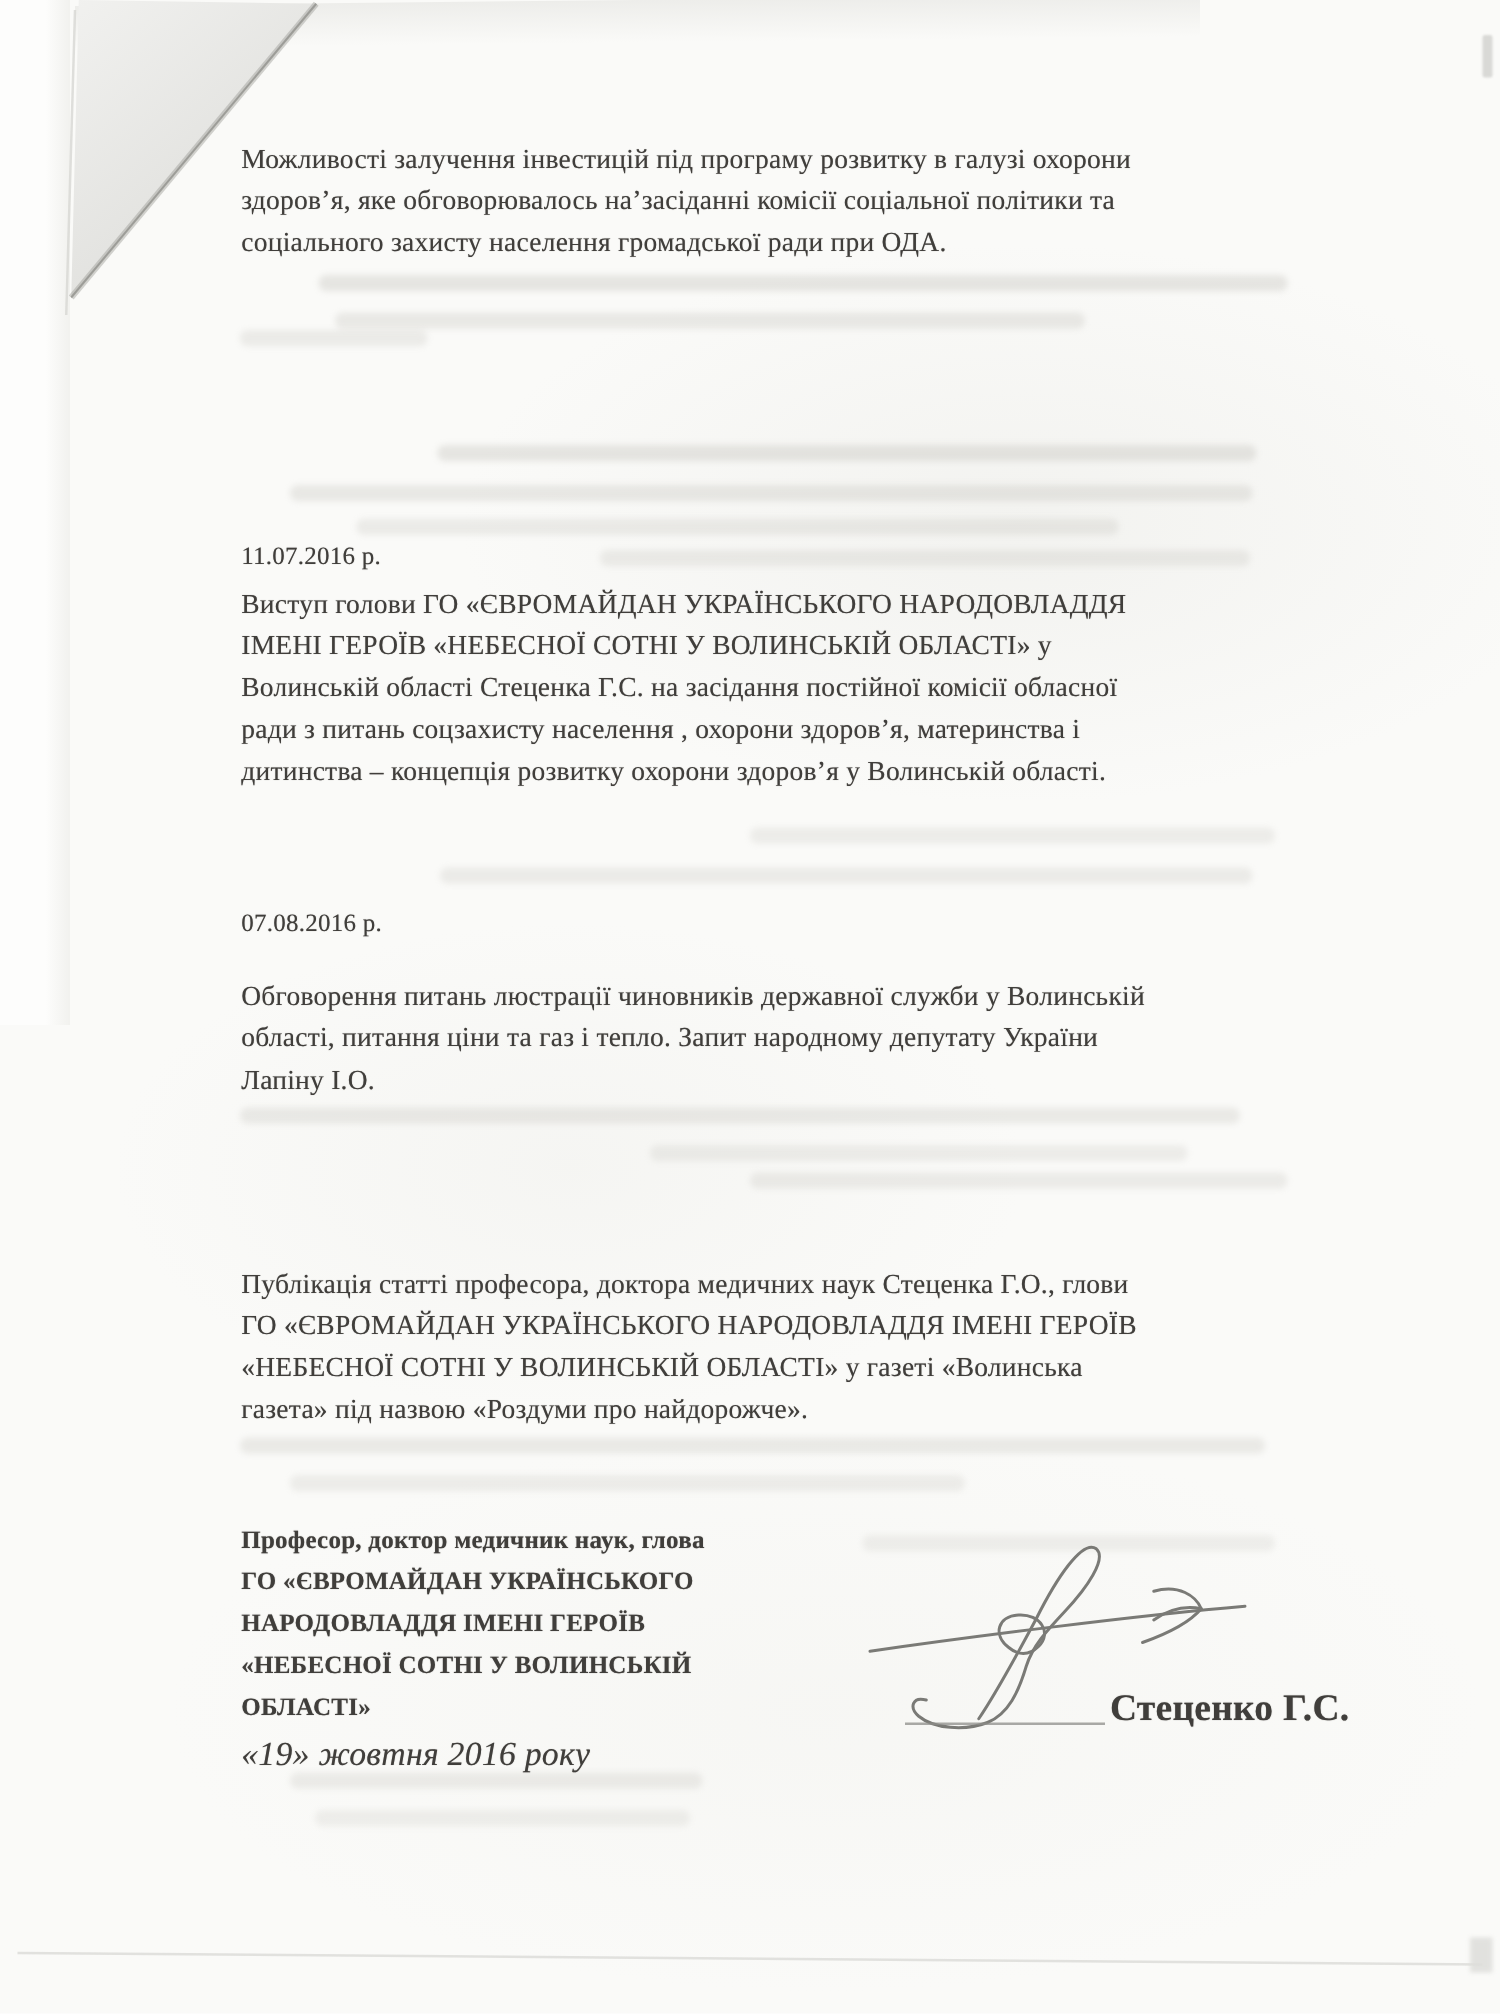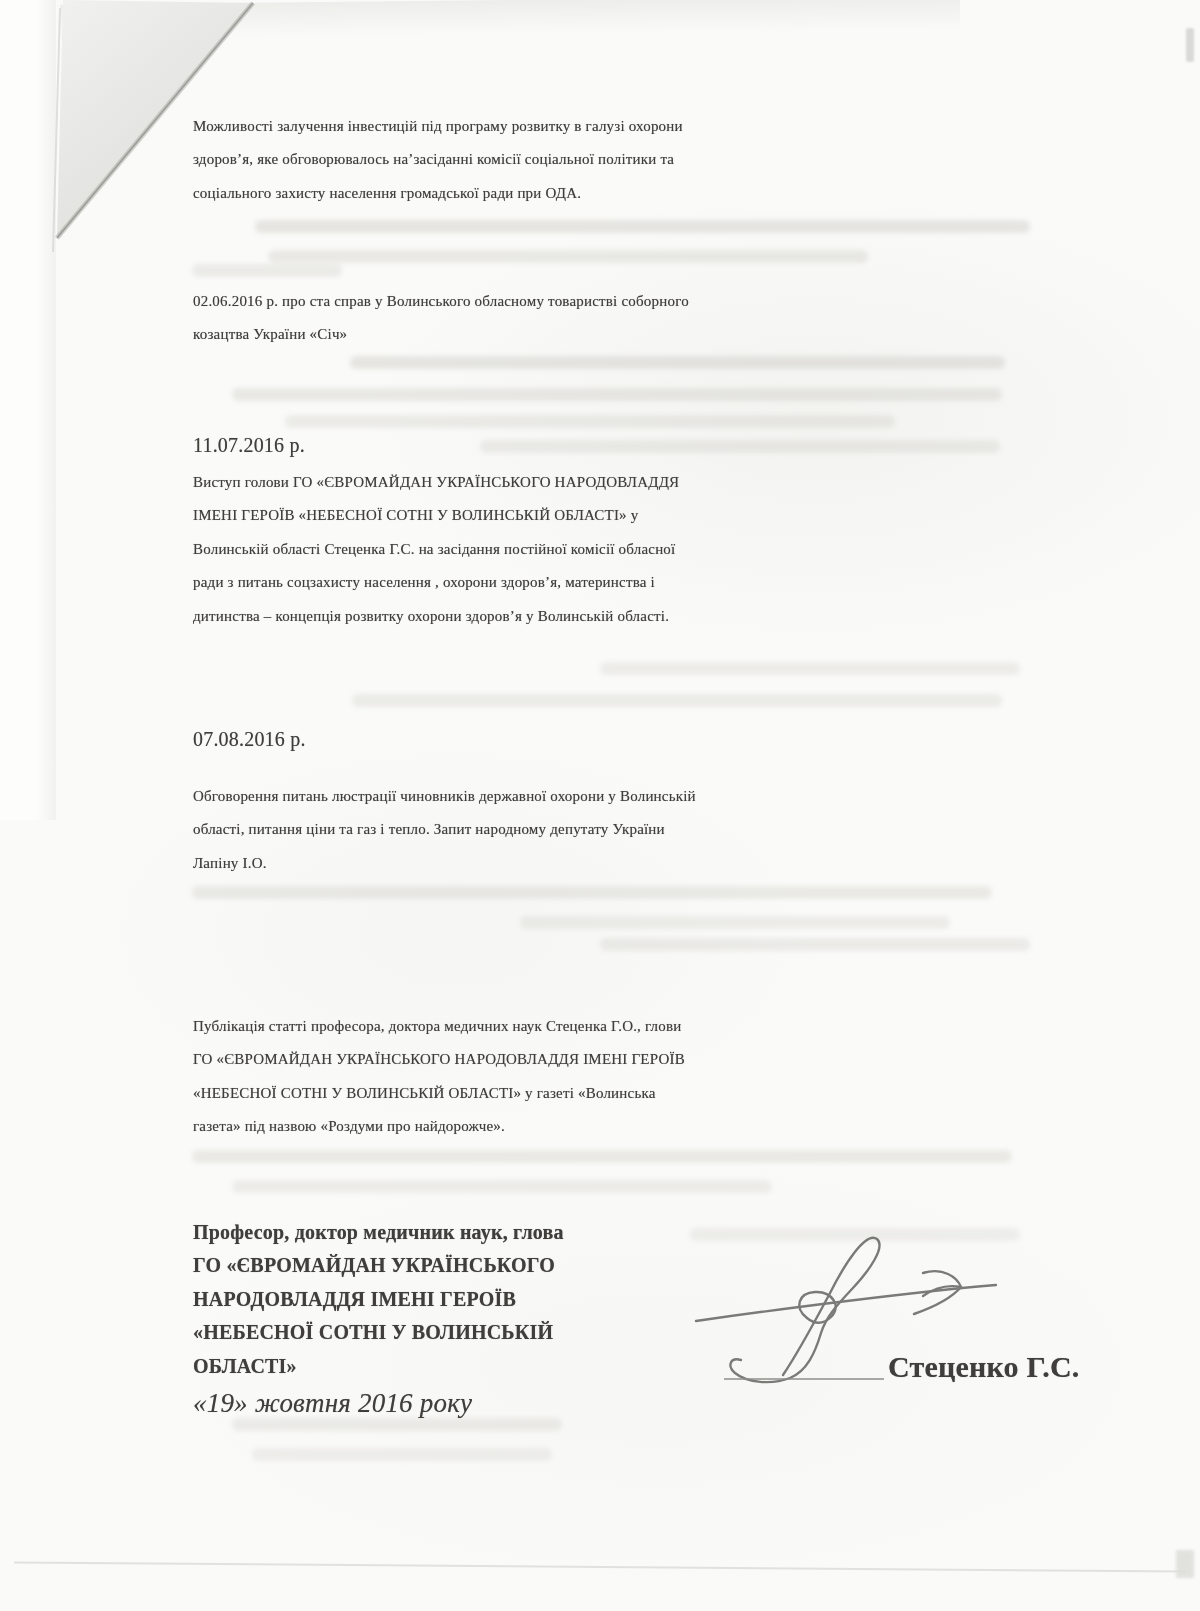--- a/index.html
+++ b/index.html
@@ -7,21 +7,21 @@
     position:relative;width:1200px;height:1611px;overflow:hidden;
     font-family:"Liberation Serif","DejaVu Serif",serif;color:#403e3b;
     background:
       radial-gradient(ellipse 640px 320px at 68% 26%, rgba(233,233,229,.45), transparent 70%),
       radial-gradient(ellipse 520px 280px at 38% 58%, rgba(236,236,232,.35), transparent 70%),
       radial-gradient(ellipse 700px 300px at 55% 85%, rgba(240,240,236,.35), transparent 75%),
       #fafaf8;
   }
   .txt{position:absolute;white-space:pre-line;letter-spacing:.2px;
        text-shadow:0 0 .7px rgba(70,68,64,.55);}
-  .body-block{left:193px;width:850px;font-size:15px;line-height:33.4px;}
+  .body-block{left:193px;width:850px;font-size:22px;line-height:33.4px;}
   .date-block{left:193px;width:300px;font-size:20px;line-height:33px;}
   .footer-title{left:193px;width:560px;font-size:20px;line-height:33.4px;font-weight:bold;
        text-shadow:0 0 .8px rgba(60,58,54,.6);}
   .footer-date{left:193px;top:1388px;width:420px;font-size:27px;font-style:italic;}
   .signer{left:888px;top:1350px;width:240px;font-size:30px;font-weight:bold;
        text-shadow:0 0 .8px rgba(60,58,54,.6);}
   .sig-underline{position:absolute;left:724px;top:1378px;width:160px;height:2px;
        background:#8d8d89;opacity:.75;}
   .sig-svg{position:absolute;left:680px;top:1225px;}
   .fold-svg{position:absolute;left:0;top:0;}
@@ -77,32 +77,30 @@
   <div class="ghost" style="left:192px;top:1150px;width:820px;opacity:.24"></div>
   <div class="ghost" style="left:232px;top:1180px;width:540px;opacity:.20"></div>
   <div class="ghost" style="left:690px;top:1228px;width:330px;opacity:.18"></div>
   <div class="ghost" style="left:232px;top:1418px;width:330px;opacity:.22"></div>
   <div class="ghost" style="left:252px;top:1448px;width:300px;opacity:.18"></div>
 
   <div class="txt body-block" style="top:110px">Можливості залучення інвестицій під програму розвитку в галузі охорони
 здоров’я, яке обговорювалось на’засіданні комісії соціальної політики та
 соціального захисту населення громадської ради при ОДА.</div>
 
-  <div class="txt body-block" style="top:285px">02.06.2016 р. про ста справ у Волинського обласному товаристві соборного
-козацтва України «Січ»</div>
 
   <div class="txt date-block" style="top:429px">11.07.2016 р.</div>
   <div class="txt body-block" style="top:466px">Виступ голови ГО «ЄВРОМАЙДАН УКРАЇНСЬКОГО НАРОДОВЛАДДЯ
 ІМЕНІ ГЕРОЇВ «НЕБЕСНОЇ СОТНІ У ВОЛИНСЬКІЙ ОБЛАСТІ» у
 Волинській області Стеценка Г.С. на засідання постійної комісії обласної
 ради з питань соцзахисту населення , охорони здоров’я, материнства і
 дитинства – концепція розвитку охорони здоров’я у Волинській області.</div>
 
   <div class="txt date-block" style="top:723px">07.08.2016 р.</div>
-  <div class="txt body-block" style="top:780px">Обговорення питань люстрації чиновників державної охорони у Волинській
+  <div class="txt body-block" style="top:780px">Обговорення питань люстрації чиновників державної служби у Волинській
 області, питання ціни та газ і тепло. Запит народному депутату України
 Лапіну І.О.</div>
 
   <div class="txt body-block" style="top:1010px">Публікація статті професора, доктора медичних наук Стеценка Г.О., глови
 ГО «ЄВРОМАЙДАН УКРАЇНСЬКОГО НАРОДОВЛАДДЯ ІМЕНІ ГЕРОЇВ
 «НЕБЕСНОЇ СОТНІ У ВОЛИНСЬКІЙ ОБЛАСТІ» у газеті «Волинська
 газета» під назвою «Роздуми про найдорожче».</div>
 
   <div class="txt footer-title" style="top:1216px">Професор, доктор медичник наук, глова
 ГО «ЄВРОМАЙДАН УКРАЇНСЬКОГО

